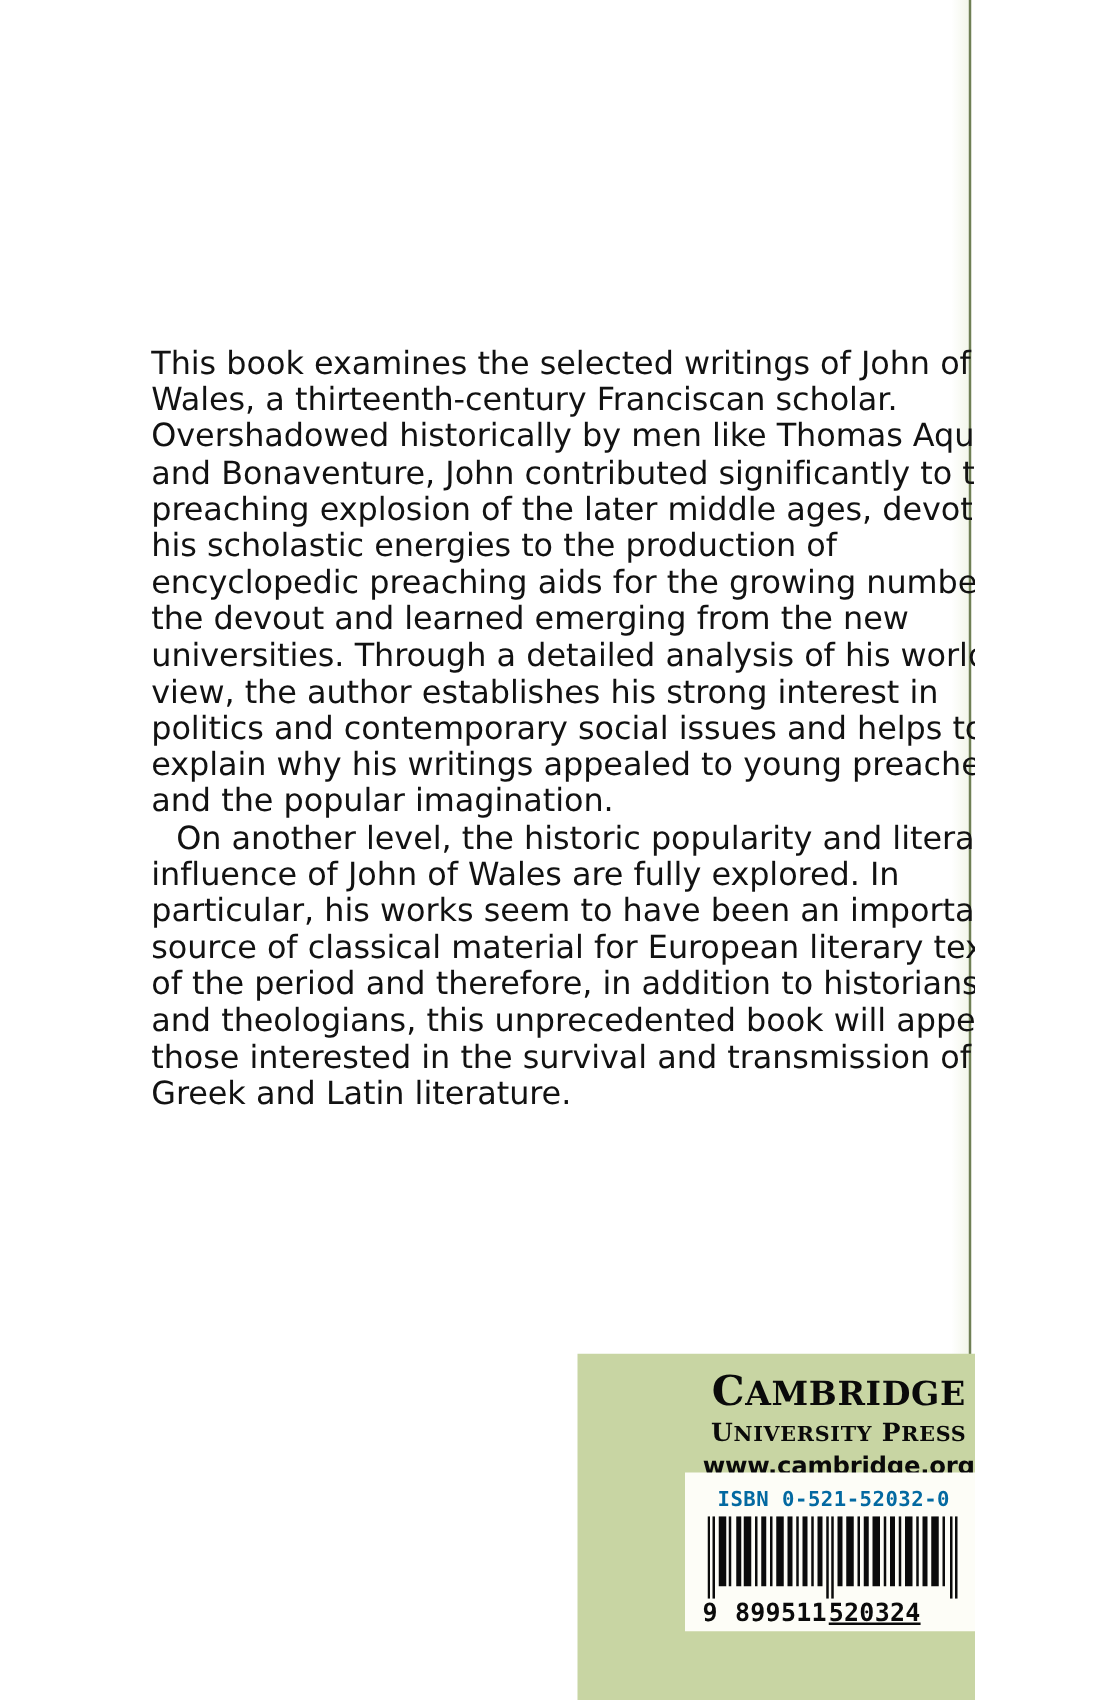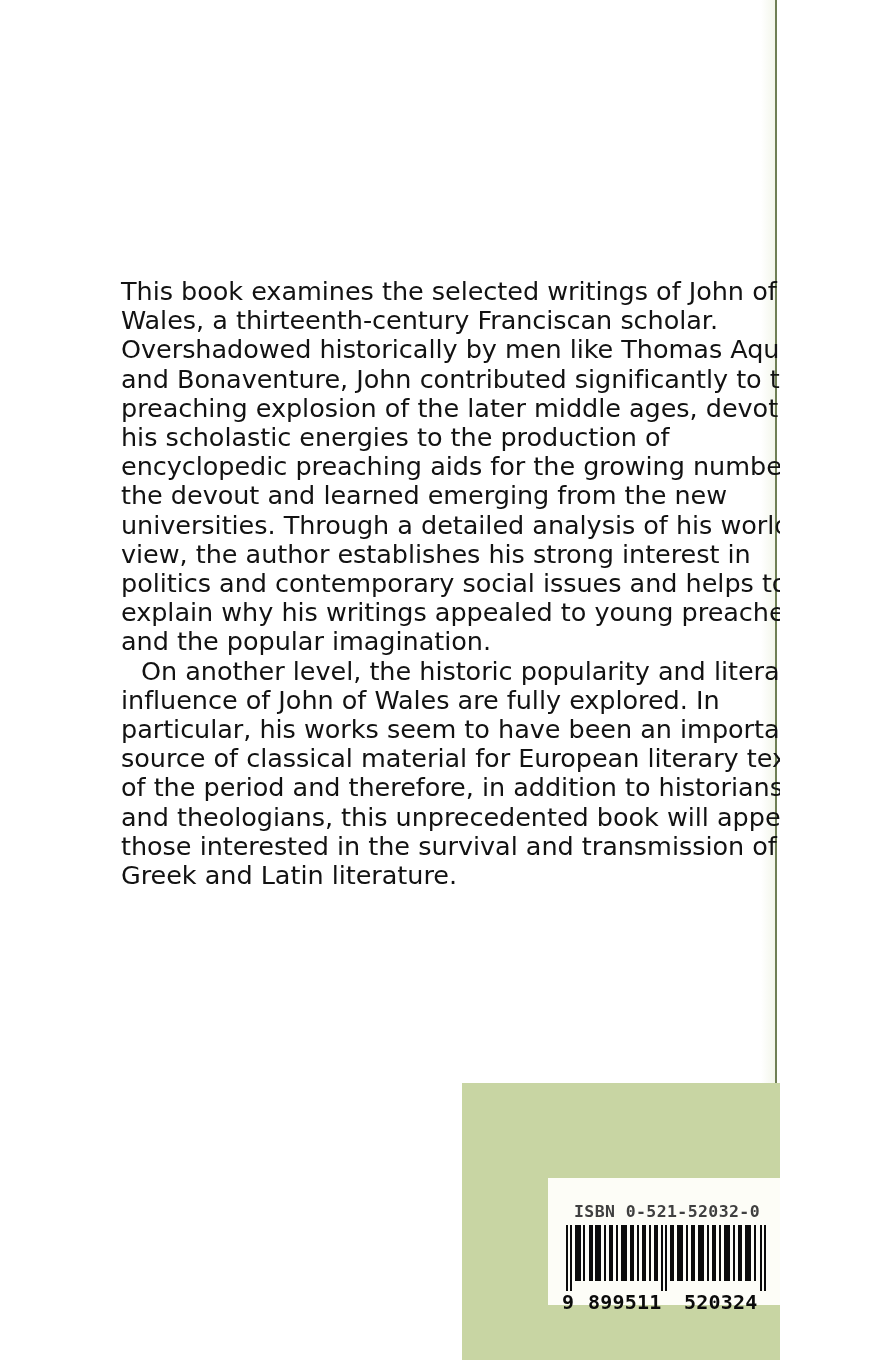--- a/index.html
+++ b/index.html
@@ -130,23 +130,23 @@
     width: 238px;
     height: 127px;
     background: #fdfdf7;
   }
   .isbn-text {
     text-align: center;
     font-family: "DejaVu Sans Mono", "Liberation Mono", monospace;
     font-weight: bold;
     font-size: 16.5px;
     line-height: 19px;
-    color: #404040;
+    color: #0369a1;
     letter-spacing: 0.4px;
-    padding-top: 24px;
+    padding-top: 12px;
   }
   .barcode-wrap {
     position: relative;
     margin: 4px auto 0 auto;
     width: 202px;
     height: 66px;
   }
   .barcode-wrap svg {
     display: block;
   }
@@ -160,38 +160,43 @@
     position: absolute;
     font-family: "DejaVu Sans Mono", "Liberation Mono", monospace;
     font-weight: bold;
     font-size: 20px;
     line-height: 22px;
     color: #0b0b0b;
     letter-spacing: 0.2px;
   }
   .ean-lead { left: 14px; top: 0; }
   .ean-left { left: 40px; top: 0; }
-  .ean-right { left: 136px; top: 0; }
+  .ean-right { left: 115px; top: 0; text-decoration: underline; }
 </style>
 </head>
 <body>
 
 <div class="page">
 
   <div class="edge-wash"></div>
   <div class="edge-line"></div>
 
   <div class="blurb">
     <p>This book examines the selected writings of John of Wales, a thirteenth-century Franciscan scholar. Overshadowed historically by men like Thomas Aquinas and Bonaventure, John contributed significantly to the preaching explosion of the later middle ages, devoting his scholastic energies to the production of encyclopedic preaching aids for the growing number of the devout and learned emerging from the new universities. Through a detailed analysis of his world view, the author establishes his strong interest in politics and contemporary social issues and helps to explain why his writings appealed to young preachers and the popular imagination.</p>
     <p class="indented">On another level, the historic popularity and literary influence of John of Wales are fully explored. In particular, his works seem to have been an important source of classical material for European literary texts of the period and therefore, in addition to historians and theologians, this unprecedented book will appeal to those interested in the survival and transmission of Greek and Latin literature.</p>
   </div>
 
 
   <div class="green-panel">
 
+    <div class="cup-logo">
+      <span class="cup-name"><span class="cap">C</span><span class="sc">AMBRIDGE</span></span>
+      <span class="cup-sub"><span class="cap">U</span><span class="sc">NIVERSITY</span>&nbsp;<span class="cap">P</span><span class="sc">RESS</span></span>
+      <span class="cup-url">www.cambridge.org</span>
+    </div>
 
     <div class="barcode-box">
       <div class="isbn-text">ISBN 0-521-52032-0</div>
 
       <div class="barcode-wrap">
         <svg width="202" height="66" viewBox="0 0 202 66">
           <g fill="#0b0b0b">
 
             <rect x="0" y="0" width="2" height="66"></rect>
             <rect x="4" y="0" width="2" height="66"></rect>

